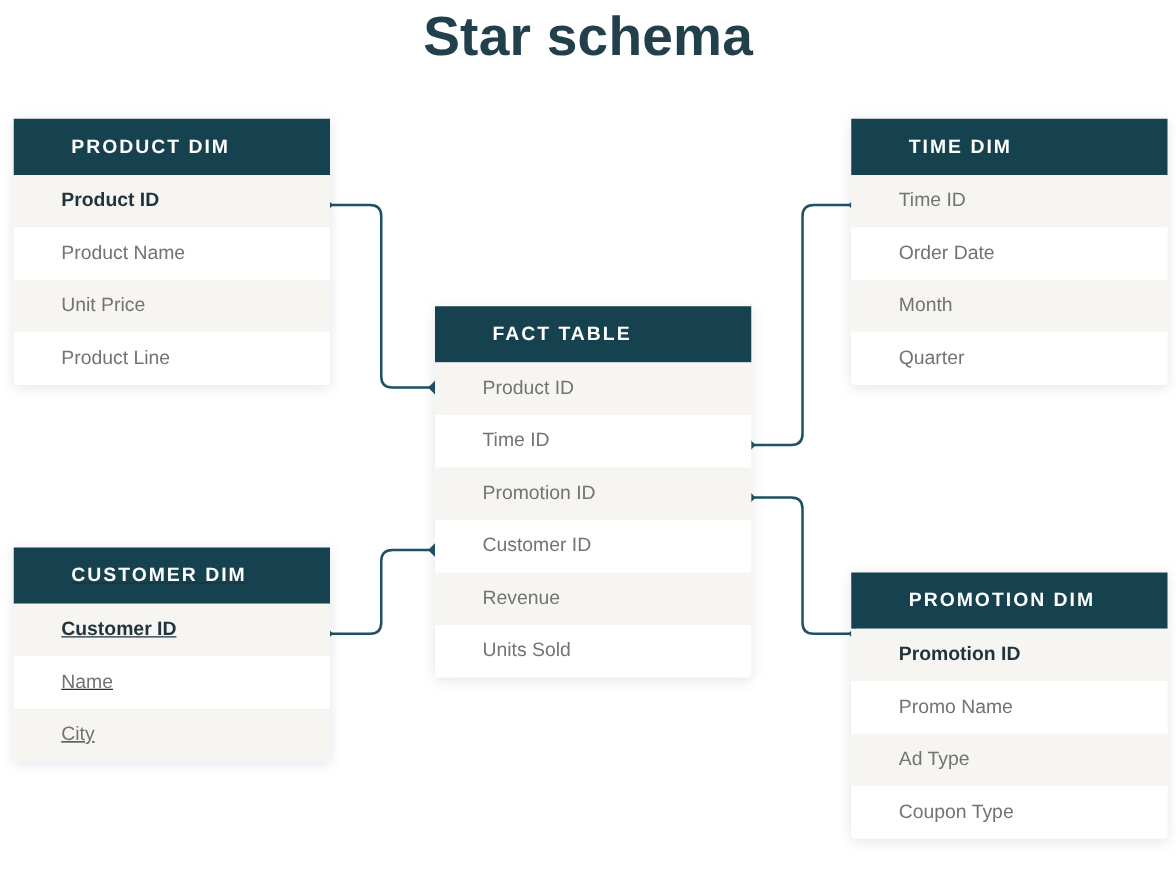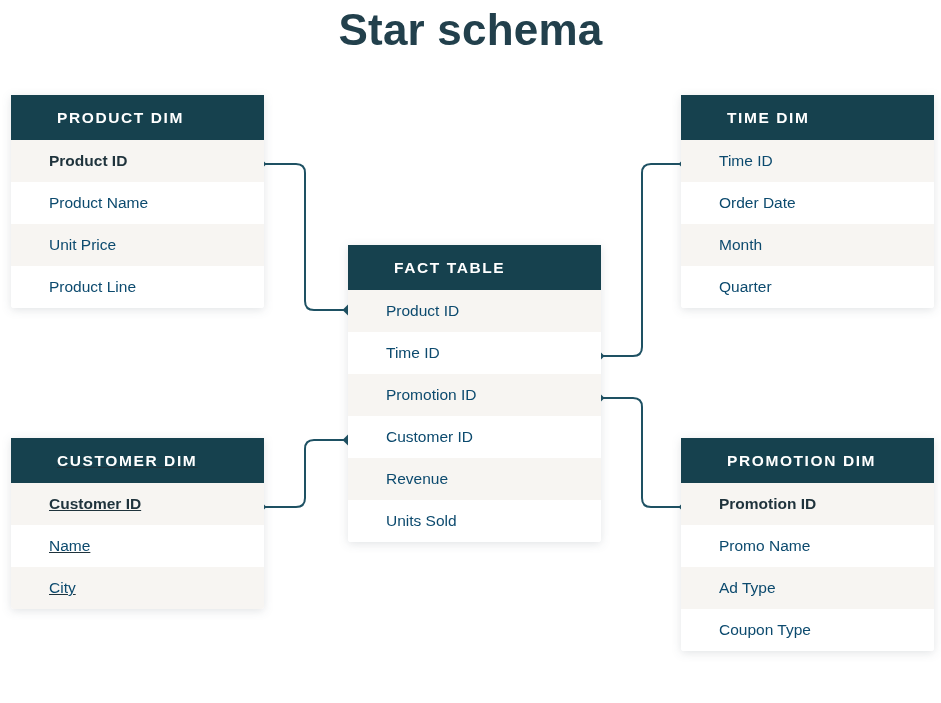--- a/index.html
+++ b/index.html
@@ -67,38 +67,38 @@
     border-bottom-right-radius: 3px;
     overflow: hidden;
   }
   .table-row {
     height: 42px;
     line-height: 42px;
     padding-left: 38px;
     box-sizing: border-box;
     font-size: 15.5px;
     font-weight: 400;
-    color: #0c4a6e;
+    color: #737373;
     background: #FFFFFF;
     white-space: nowrap;
   }
   .table-row.alt {
     background: #F7F5F2;
   }
   .table-row.pk {
     font-weight: 700;
     color: #1F333C;
   }
 
   
   #table-product-dim  { left: 11px;  top: 95px;  }
   #table-customer-dim { left: 11px;  top: 438px; text-decoration: underline; }
   #table-fact         { left: 348px; top: 245px; }
   #table-time-dim     { left: 681px; top: 95px;  }
-  #table-promotion-dim{ left: 681px; top: 438px; }
+  #table-promotion-dim{ left: 681px; top: 458px; }
 </style>
 </head>
 <body>
 
 <div id="page-title">Star schema</div>
 
 <svg id="connector-layer" viewBox="0 0 941 703" xmlns="http://www.w3.org/2000/svg">
   <g id="connector-paths">
       <path d="M 261 164 L 296 164 Q 305 164 305 173 L 305 301 Q 305 310 314 310 L 346 310" fill="none" stroke="#1E5163" stroke-width="2" stroke-linecap="round"></path>
       <path d="M 601 356 L 633 356 Q 642 356 642 347 L 642 173 Q 642 164 651 164 L 684 164" fill="none" stroke="#1E5163" stroke-width="2" stroke-linecap="round"></path>

